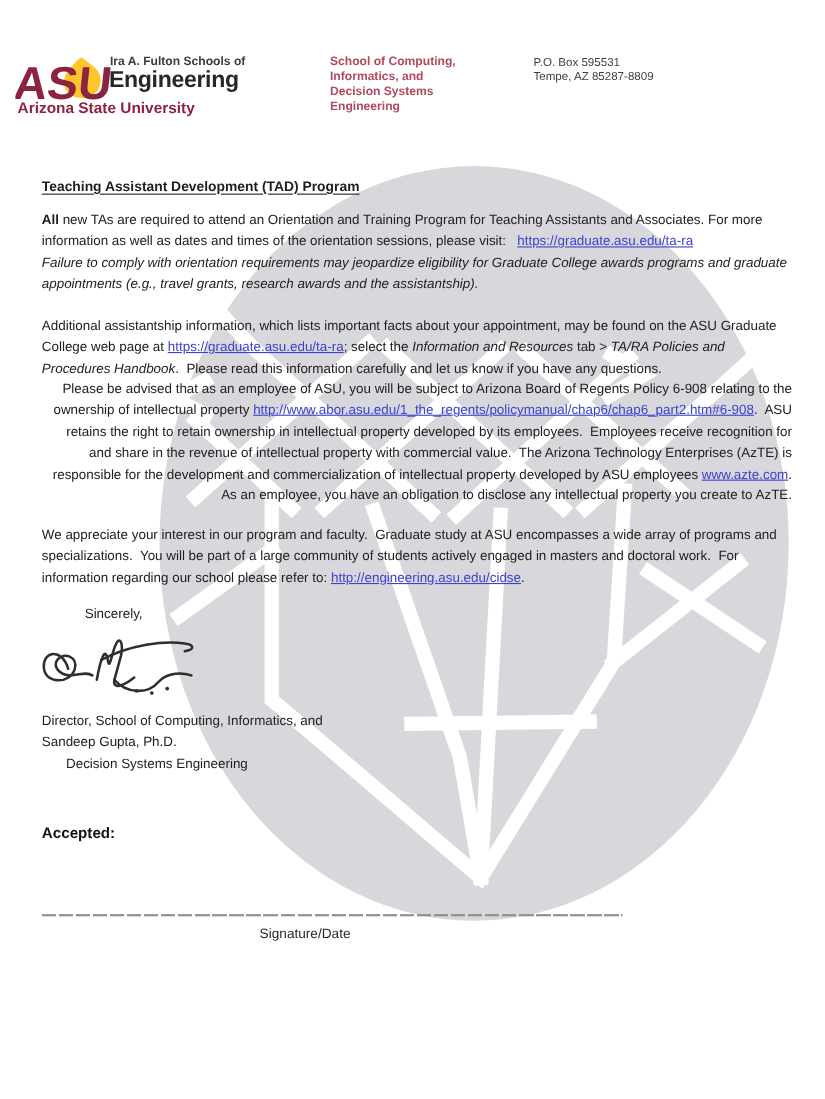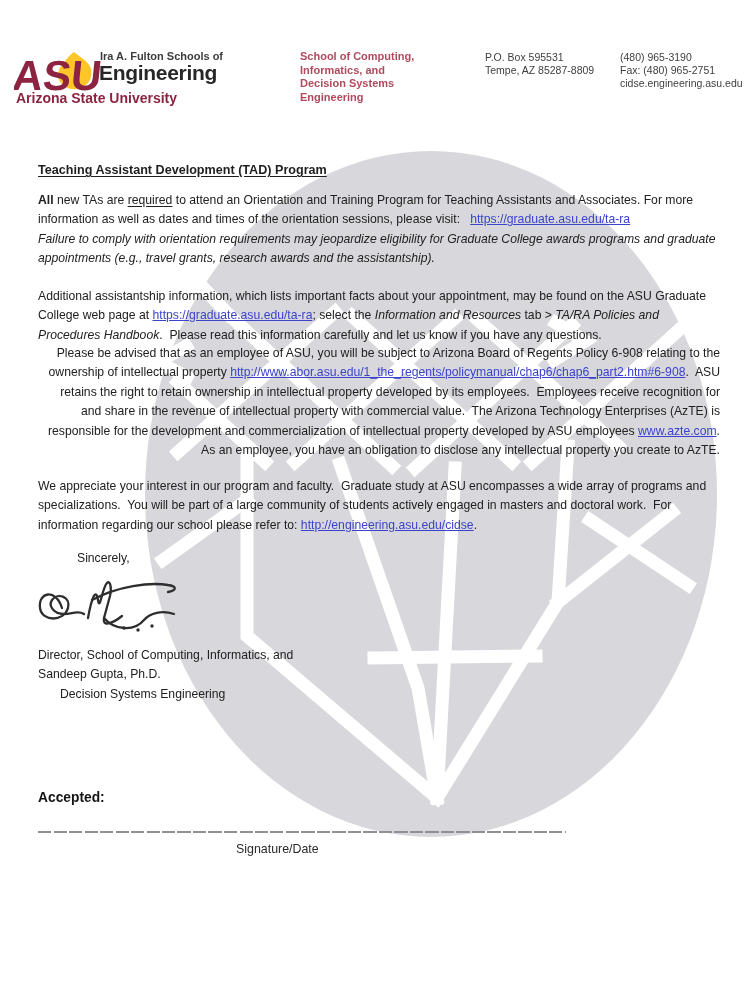--- a/index.html
+++ b/index.html
@@ -35,31 +35,31 @@
     white-space:pre-wrap;
   }
   .p1{top:191px;}
   .p2{top:287px;}
   .p3{top:344px;text-align:right;}
   .p4{top:477px;}
   .closing{position:absolute;left:38px;top:551px;font-size:12.2px;color:#212121;margin-left:39px;}
   .sig-svg{position:absolute;left:32px;top:570px;}
   .signer{position:absolute;left:38px;top:646px;font-size:12.2px;line-height:19.4px;color:#212121;}
   .signer .indent{padding-left:22px;}
-  .accepted{position:absolute;left:38px;top:790px;font-size:13.8px;font-weight:bold;color:#141414;}
+  .accepted{position:absolute;left:38px;top:750px;font-size:13.8px;font-weight:bold;color:#141414;}
   .sig-line{
     position:absolute;left:38px;top:831px;width:528px;height:1.6px;
     background:repeating-linear-gradient(90deg,#8f8f94 0px,#8f8f94 13px,rgba(0,0,0,0) 13px,rgba(0,0,0,0) 15.5px);
   }
   .sig-label{position:absolute;left:236px;top:842px;font-size:12.4px;color:#2a2a2a;}
 
   
   .seg-normal{}
   .seg-bold{font-weight:bold;}
-  .seg-underline{text-decoration:underline;text-underline-offset:2px;}
+  .seg-underline{text-underline-offset:2px;}
   .seg-italic{font-style:italic;}
   .seg-link{color:var(--link);text-decoration:underline;overflow-wrap:anywhere;cursor:pointer;}
 </style>
 </head>
 <body>
 
 <div class="page">
 
   <svg class="watermark" width="750" height="999" viewBox="0 0 750 999">
     <ellipse cx="431" cy="494" rx="286" ry="343" fill="#D8D8DC"></ellipse>
@@ -106,25 +106,20 @@
       <div>Informatics, and</div>
       <div>Decision Systems</div>
       <div>Engineering</div>
     </div>
 
     <div class="hdr-address">
       <div>P.O. Box 595531</div>
       <div>Tempe, AZ 85287-8809</div>
     </div>
 
-    <div class="hdr-contact">
-      <div>(480) 965-3190</div>
-      <div>Fax: (480) 965-2751</div>
-      <div>cidse.engineering.asu.edu</div>
-    </div>
 
     <div class="title">Teaching Assistant Development (TAD) Program</div>
 
     <div class="para p1"><span class="seg-bold">All</span><span class="seg-normal"> new TAs are </span><span class="seg-underline">required</span><span class="seg-normal"> to attend an Orientation and Training Program for Teaching Assistants and Associates. For more information as well as dates and times of the orientation sessions, please visit:   </span><span class="seg-link">https://graduate.asu.edu/ta-ra</span><br><span class="seg-italic">Failure to comply with orientation requirements may jeopardize eligibility for Graduate College awards programs and graduate appointments (e.g., travel grants, research awards and the assistantship).</span></div>
 
     <div class="para p2"><span class="seg-normal">Additional assistantship information, which lists important facts about your appointment, may be found on the ASU Graduate College web page at </span><span class="seg-link">https://graduate.asu.edu/ta-ra</span><span class="seg-normal">; select the </span><span class="seg-italic">Information and Resources</span><span class="seg-normal"> tab &gt; </span><span class="seg-italic">TA/RA Policies and Procedures Handbook</span><span class="seg-normal">.  Please read this information carefully and let us know if you have any questions.</span></div>
 
     <div class="para p3"><span class="seg-normal">Please be advised that as an employee of ASU, you will be subject to Arizona Board of Regents Policy 6-908 relating to the ownership of intellectual property </span><span class="seg-link">http://www.abor.asu.edu/1_the_regents/policymanual/chap6/chap6_part2.htm#6-908</span><span class="seg-normal">.  ASU retains the right to retain ownership in intellectual property developed by its employees.  Employees receive recognition for and share in the revenue of intellectual property with commercial value.  The Arizona Technology Enterprises (AzTE) is responsible for the development and commercialization of intellectual property developed by ASU employees </span><span class="seg-link">www.azte.com</span><span class="seg-normal">.  As an employee, you have an obligation to disclose any intellectual property you create to AzTE.</span></div>
 
     <div class="para p4"><span class="seg-normal">We appreciate your interest in our program and faculty.  Graduate study at ASU encompasses a wide array of programs and specializations.  You will be part of a large community of students actively engaged in masters and doctoral work.  For information regarding our school please refer to: </span><span class="seg-link">http://engineering.asu.edu/cidse</span><span class="seg-normal">.</span></div>

